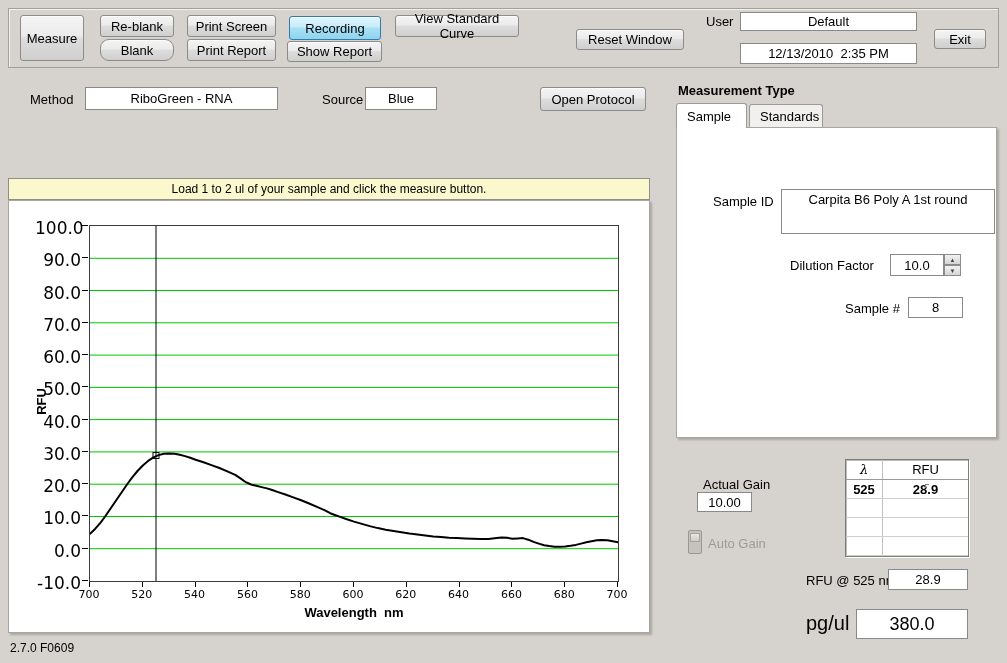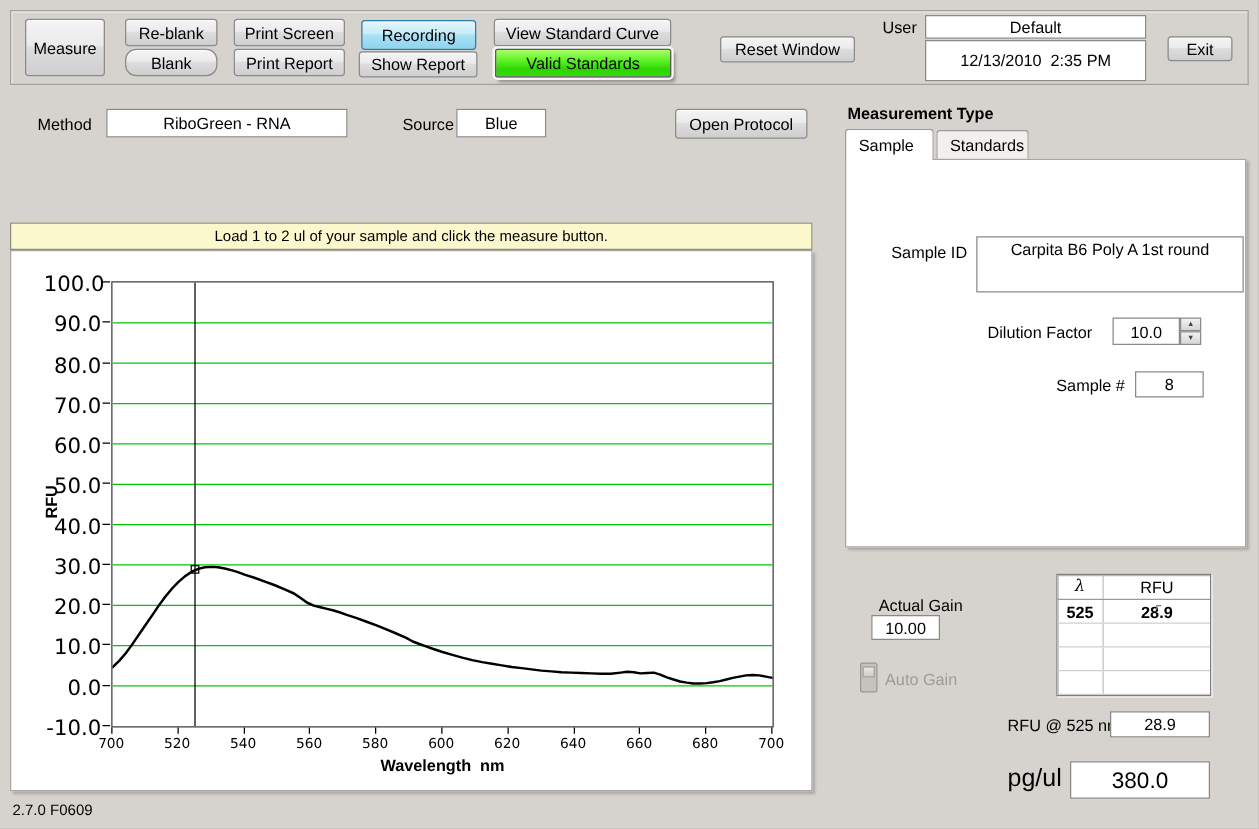--- a/index.html
+++ b/index.html
@@ -68,27 +68,26 @@
 
   <div class="groupbox" style="left:8px; top:8px; width:991px; height:60px;"></div>
 
   <button class="btn" style="left:20px; top:15px; width:64px; height:46px;">Measure</button>
   <button class="btn" style="left:100px; top:15px; width:74px; height:22px;">Re-blank</button>
   <button class="btn" style="left:100px; top:39px; width:74px; height:22px;border-radius:9px;">Blank</button>
   <button class="btn" style="left:187px; top:15px; width:89px; height:22px;">Print Screen</button>
   <button class="btn" style="left:187px; top:39px; width:89px; height:22px;">Print Report</button>
   <button class="btn btn-recording" style="left:289px; top:16px; width:92px; height:24px;">Recording</button>
   <button class="btn" style="left:287px; top:41px; width:95px; height:21px;">Show Report</button>
-  <button class="btn" style="left:395px; top:15px; width:142px; height:22px;">View Standard Curve</button>
-  <div class="btn btn-valid" style="left:396px; top:39px; width:141px; height:23px;">Valid Standards</div>
+  <button class="btn" style="left:395px; top:15px; width:124px; height:22px;">View Standard Curve</button>
   <button class="btn" style="left:576px; top:29px; width:108px; height:21px;">Reset Window</button>
 
   <div class="abs label" style="left:706px; top:14px;">User</div>
   <div class="field" style="left:740px; top:12px; width:177px; height:19px;">Default</div>
-  <div class="field" style="left:740px; top:32px; width:177px; height:33px;">12/13/2010  2:35 PM</div>
+  <div class="field" style="left:740px; top:43px; width:177px; height:21px;">12/13/2010  2:35 PM</div>
   <button class="btn" style="left:934px; top:29px; width:52px; height:20px;">Exit</button>
 
   <div class="abs label" style="left:30px; top:92px;">Method</div>
   <div class="field" style="left:85px; top:87px; width:193px; height:23px;">RiboGreen - RNA</div>
   <div class="abs label" style="left:322px; top:92px;">Source</div>
   <div class="field" style="left:365px; top:87px; width:72px; height:23px;">Blue</div>
   <button class="btn" style="left:540px; top:87px; width:106px; height:24px;">Open Protocol</button>
 
   <div class="abs label" style="left:678px; top:83px; font-weight:bold;">Measurement Type</div>
   <div class="tab tab-active" style="left:676px; top:103px; width:71px; height:25px;">

